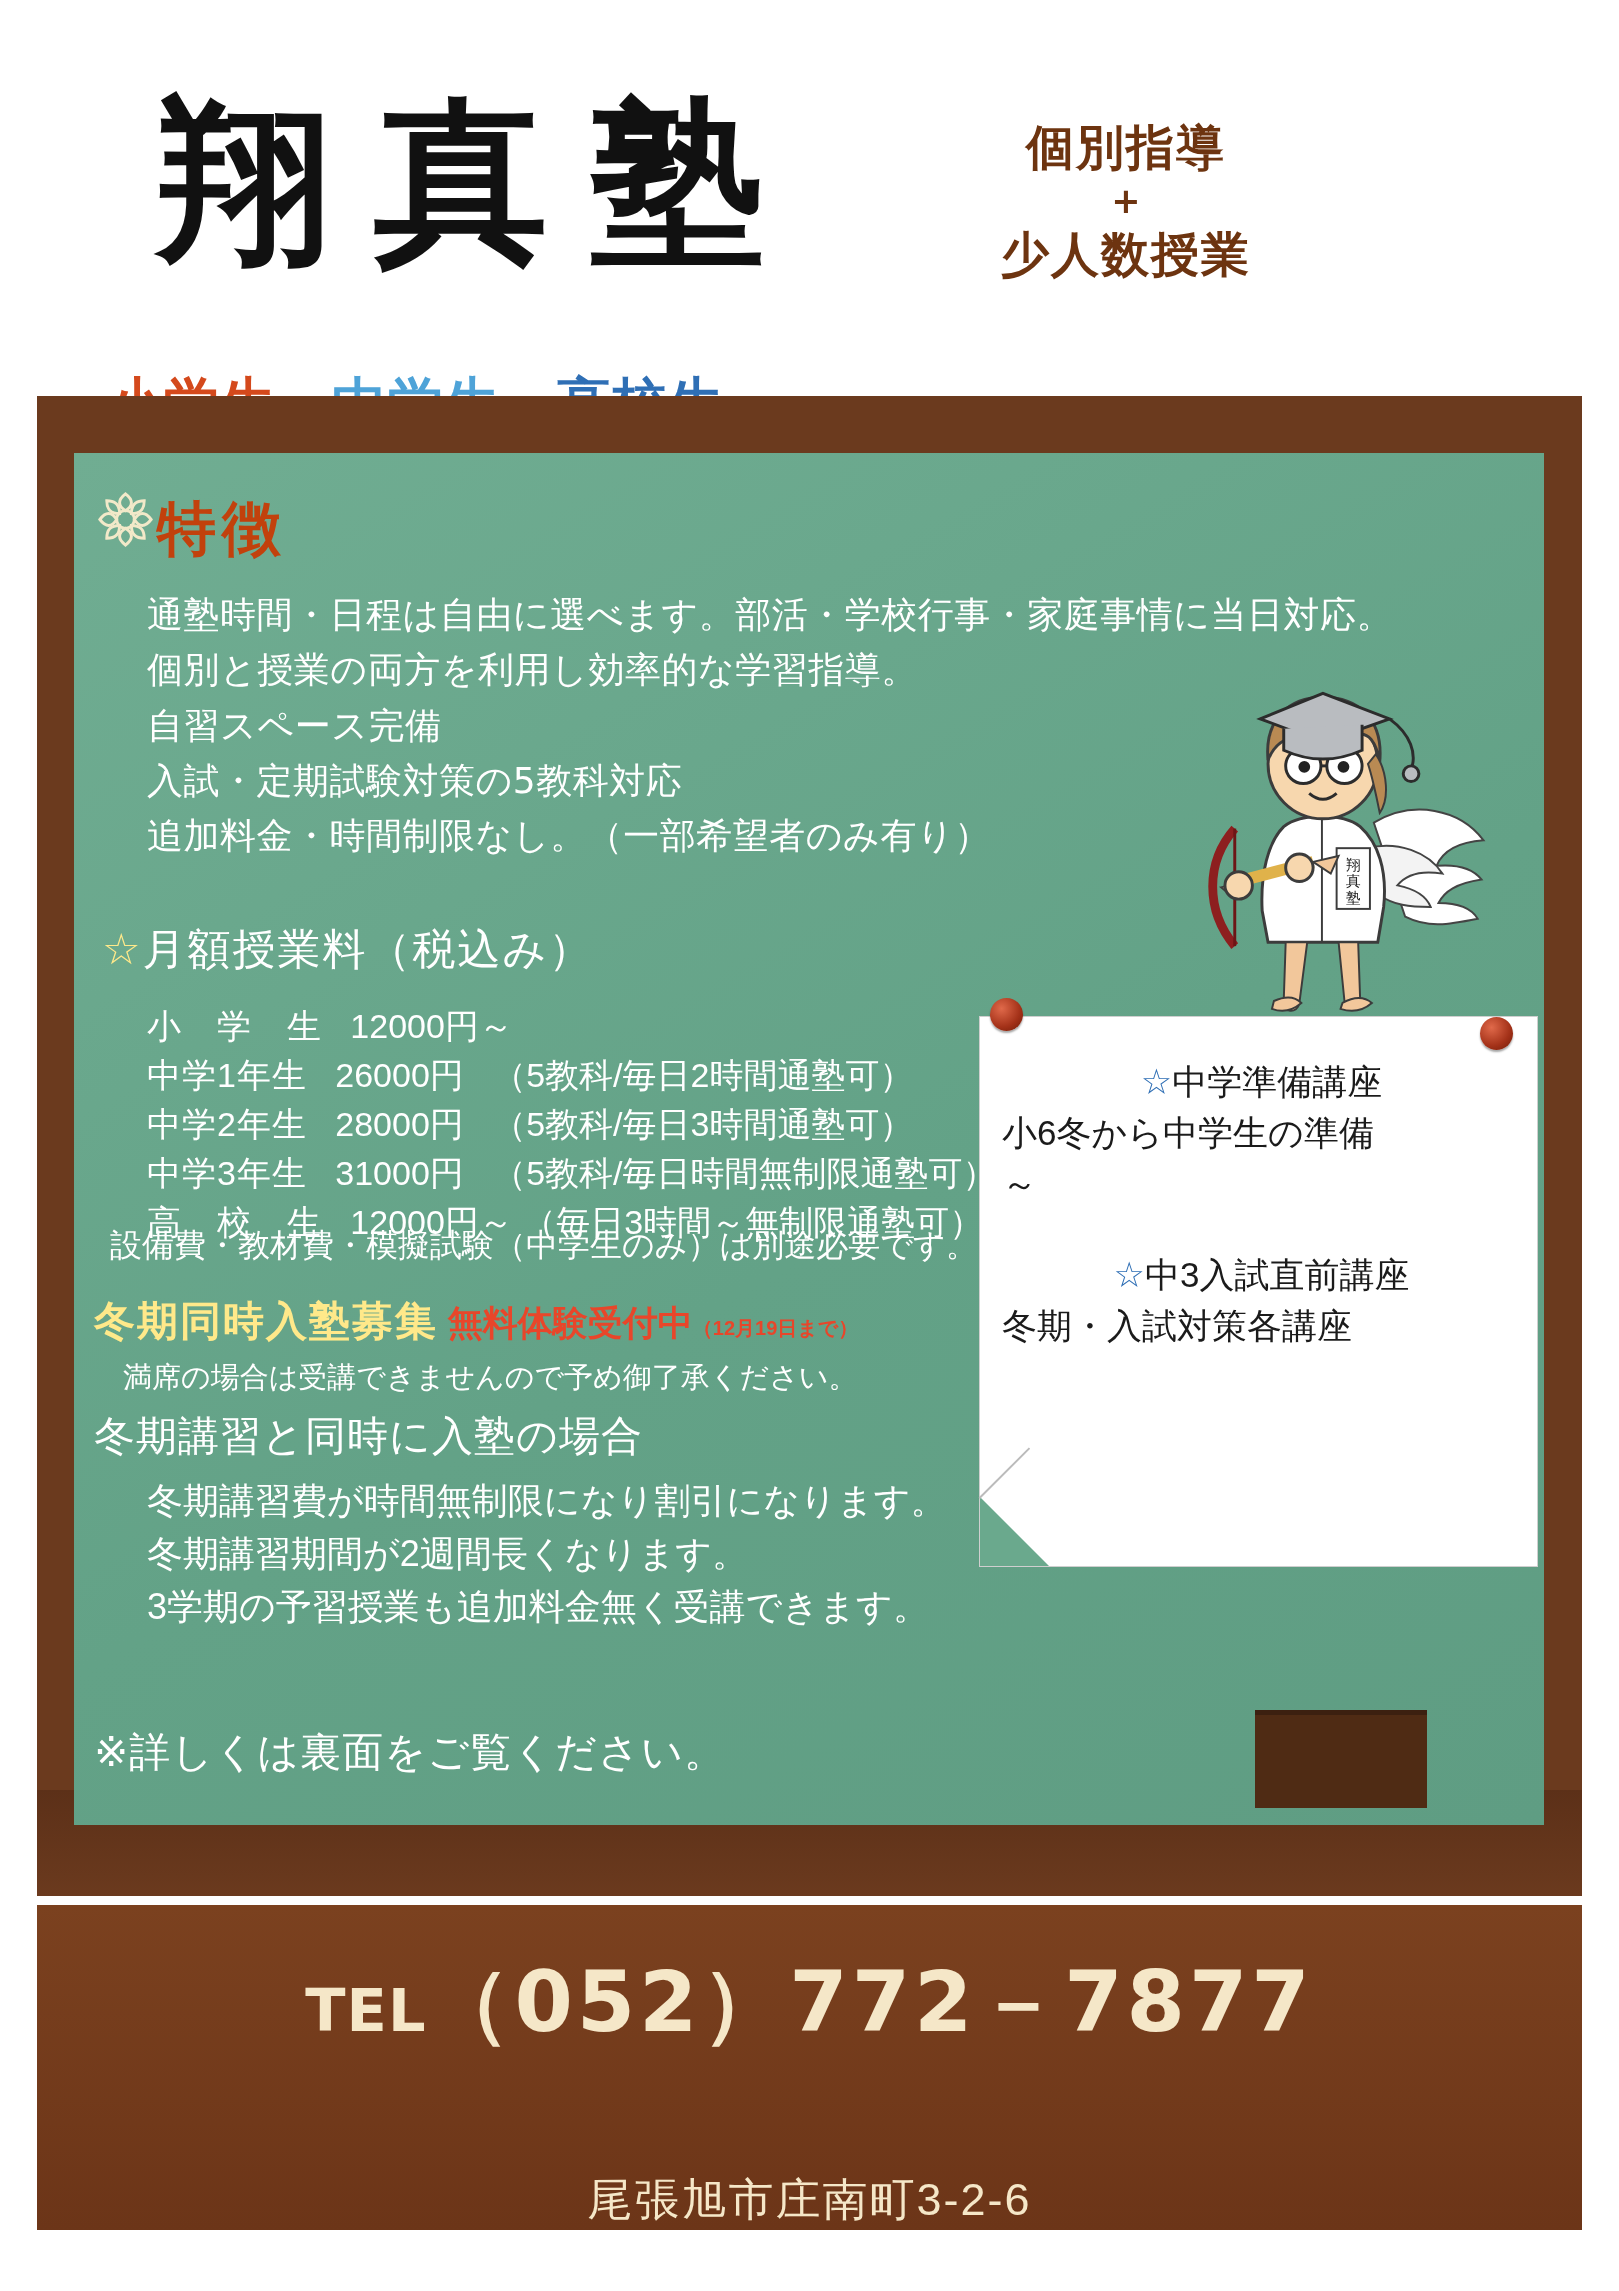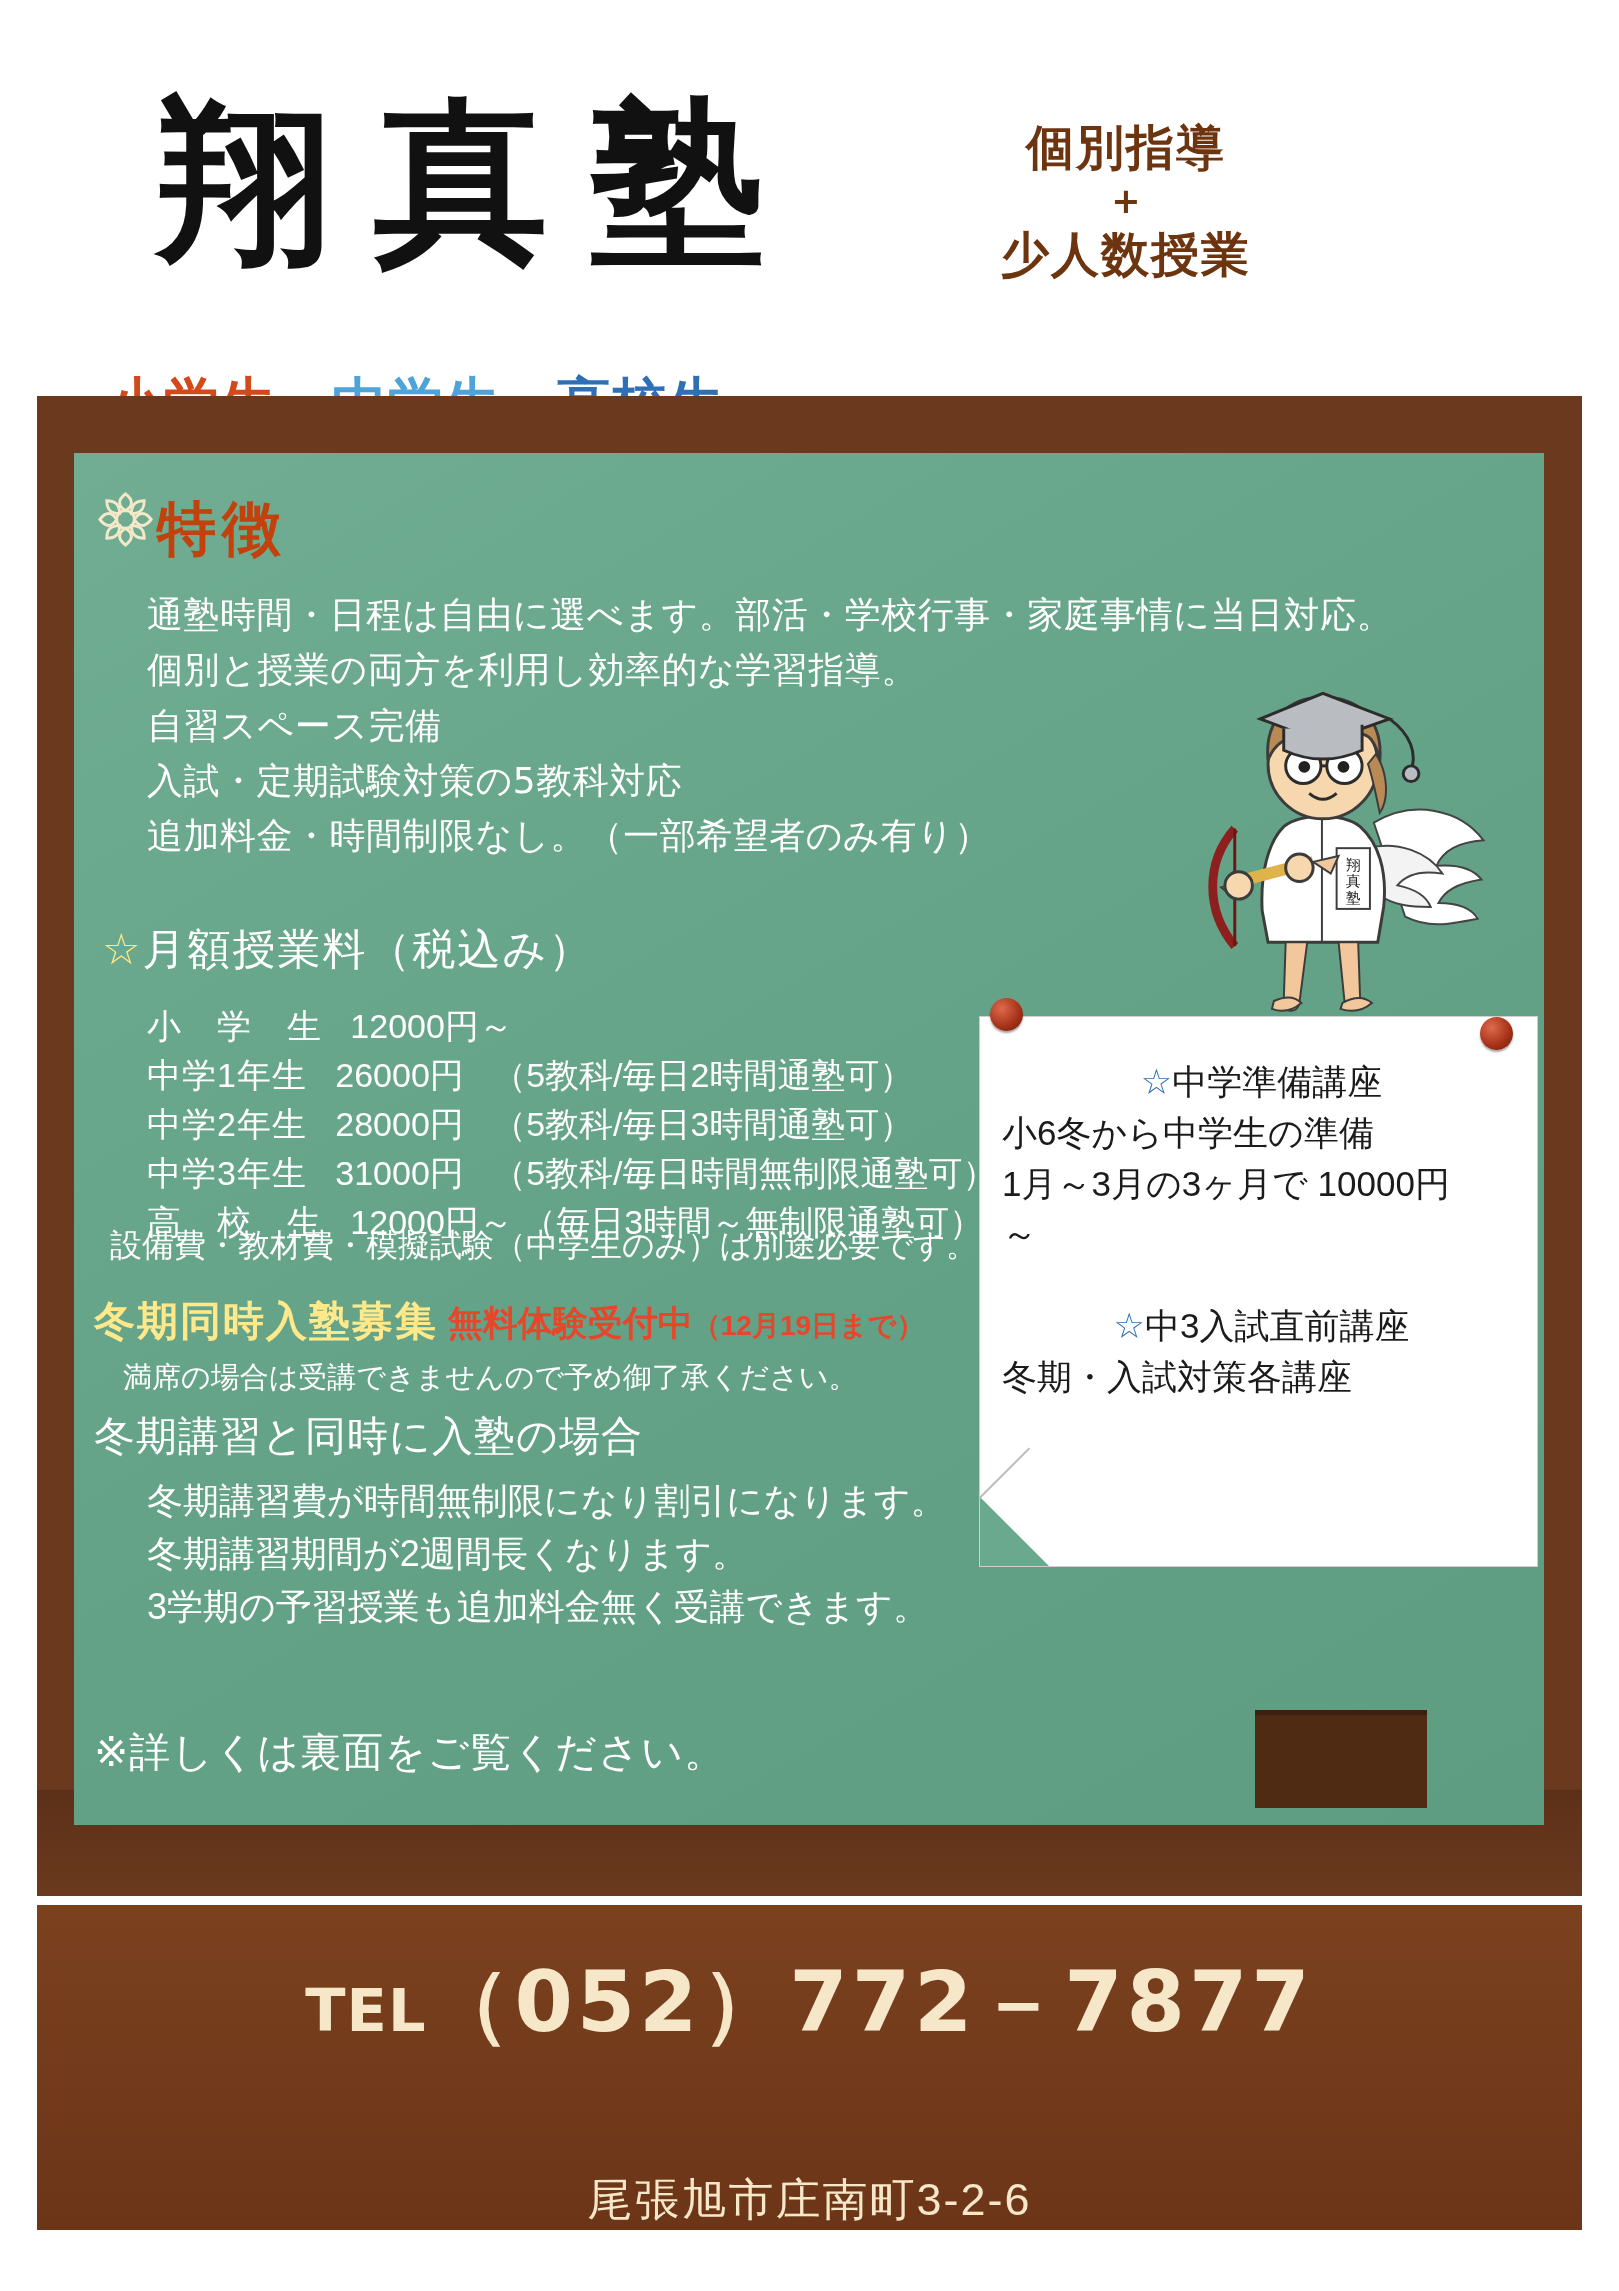--- a/index.html
+++ b/index.html
@@ -165,21 +165,21 @@
 
   .winter-head {
     position: absolute;
     left: 94px;
     top: 1294px;
     white-space: nowrap;
     font-weight: 700;
   }
   .winter-head .main { font-size: 41px; color: #ffe98a; letter-spacing: 2px; }
   .winter-head .free { font-size: 35px; color: #e8462a; margin-left: 9.8px;}
-  .winter-head .until { font-size: 28px; color: #e8462a; }
+  .winter-head .until { font-size: 20px; color: #e8462a; }
 
   .winter-sub {
     position: absolute;
     left: 123px;
     top: 1358px;
     font-size: 29px;
     color: #ffffff;
   }
   .winter-case {
     position: absolute;
@@ -396,21 +396,20 @@
   <div class="fold-edge"></div>
 </div>
 <div class="pin left"></div>
 <div class="pin right"></div>
 
 <div class="note-body">
   <div class="t1">
     <span class="hl">☆</span><span>中学準備講座</span>
   </div>
   <div>小6冬から中学生の準備</div>
-  <div>1月～3月の3ヶ月で 10000円</div>
   <div>～</div>
   <div class="gap"></div>
   <div class="t1">
     <span class="hl">☆</span><span>中3入試直前講座</span>
   </div>
   <div>冬期・入試対策各講座</div>
 </div>
 
 <svg class="angel" viewBox="0 0 360 440">
 

